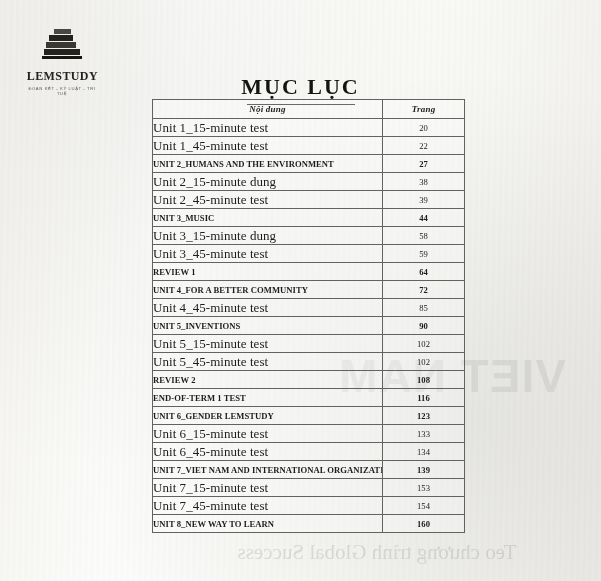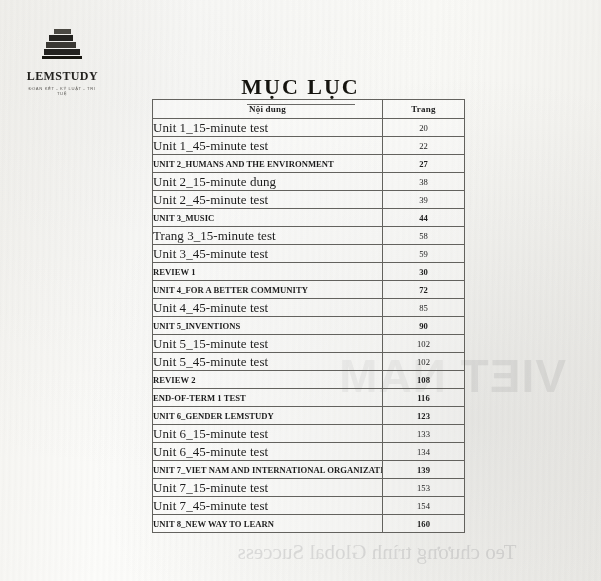--- a/index.html
+++ b/index.html
@@ -134,20 +134,21 @@
     padding: 0;
     height: 17px;
     vertical-align: middle;
   }
   table.toc th {
     font-weight: bold;
     font-size: 9px;
     text-align: center;
     letter-spacing: 0.2px;
     height: 18px;
+    font-style: italic;
   }
   td.c-name {
     font-size: 13px;
     padding-left: 5px;
     letter-spacing: 0.05px;
     white-space: nowrap;
     overflow: hidden;
   }
   td.c-page {
     font-size: 8.6px;
@@ -220,30 +221,30 @@
           </tr>
           <tr class="">
             <td class="c-name">Unit 2_45-minute test</td>
             <td class="c-page">39</td>
           </tr>
           <tr class="bold">
             <td class="c-name">UNIT 3_MUSIC</td>
             <td class="c-page">44</td>
           </tr>
           <tr class="">
-            <td class="c-name">Trang 3_15-minute test</td>
+            <td class="c-name">Unit 3_15-minute dung</td>
             <td class="c-page">58</td>
           </tr>
           <tr class="">
             <td class="c-name">Unit 3_45-minute test</td>
             <td class="c-page">59</td>
           </tr>
           <tr class="bold">
             <td class="c-name">REVIEW 1</td>
-            <td class="c-page">30</td>
+            <td class="c-page">64</td>
           </tr>
           <tr class="bold">
             <td class="c-name">UNIT 4_FOR A BETTER COMMUNITY</td>
             <td class="c-page">72</td>
           </tr>
           <tr class="">
             <td class="c-name">Unit 4_45-minute test</td>
             <td class="c-page">85</td>
           </tr>
           <tr class="bold">

